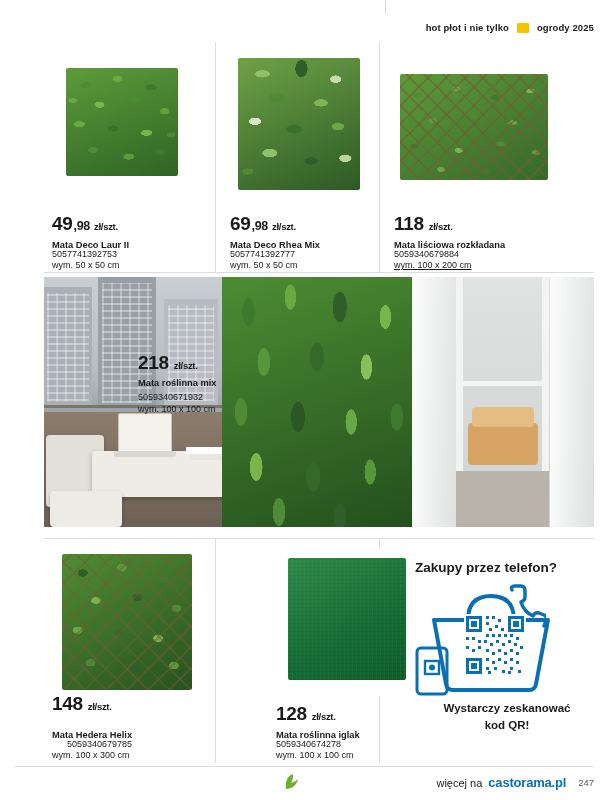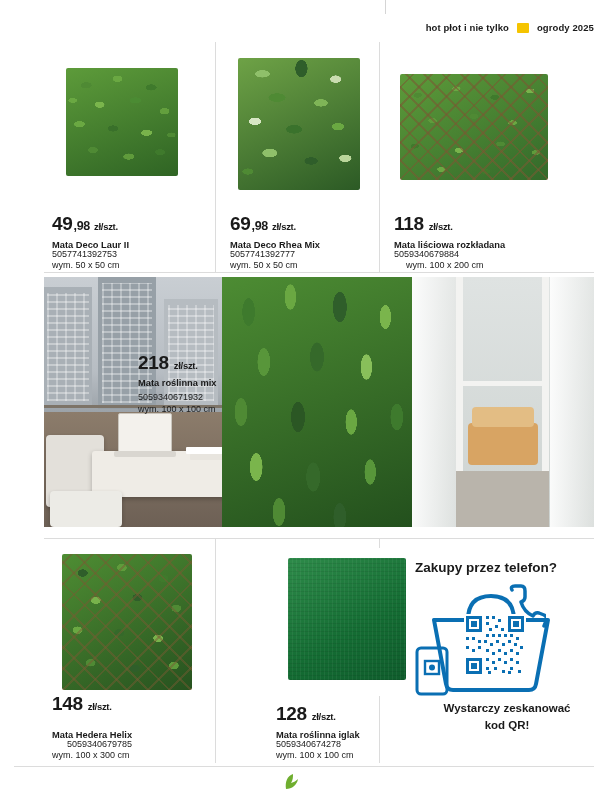--- a/index.html
+++ b/index.html
@@ -306,21 +306,21 @@
         <div class="mat-inner trellis" style="left:6px; top:8px; width:148px; height:106px;"></div>
       </div>
     </div>
     <div class="price" style="position:absolute; left:8px; top:168px;">
       <span>118</span>
         <span class="dec"></span>
         <span class="unit">zł/szt.</span>
     </div>
     <div class="pname" style="position:absolute; left:8px; top:188px;">Mata liściowa rozkładana</div>
     <div class="pcode" style="position:absolute; left:8px; top:201px;">5059340679884</div>
-    <div class="pdim" style="position:absolute; left:20px; top:213px;">wym. 100 x 200 cm</div>
+    <div class="pdim" style="position:absolute; left:8px; top:213px;text-decoration:underline;">wym. 100 x 200 cm</div>
   </div>
 
   <div class="cell" style="left:44px; top:277px; width:550px; height:256px;">
 
     <div class="scene" style="left:0px; top:0px; width:222px; height:250px;">
       <div class="scene-city"></div>
       <div class="bldg" style="left:0px; top:10px; width:48px; height:120px;"></div>
       <div class="win" style="left:3px; top:16px; width:42px; height:108px;"></div>
       <div class="bldg b2" style="left:54px; top:0px; width:58px; height:132px;"></div>
       <div class="win" style="left:58px; top:6px; width:50px; height:120px;"></div>
@@ -481,15 +481,20 @@
       <span>Wystarczy zeskanować</span><br>
       <span>kod QR!</span>
     </div>
   </div>
 
   <div class="footer">
     <div class="footer-line"></div>
     <svg class="leaf-mark" viewBox="0 0 22 20">
       <path d="M11 2 C5 4 3 10 4 17 C10 17 15 13 16 7 C14 9 12 10 9 11 C11 8 11 5 11 2 Z" fill="#6fae2f"></path>
     </svg>
+    <div class="footer-right">
+      <span class="f-more">więcej na</span>
+      <span class="f-brand">castorama.pl</span>
+      <span class="f-page">247</span>
+    </div>
   </div>
 
 </div>
 
 </body></html>

